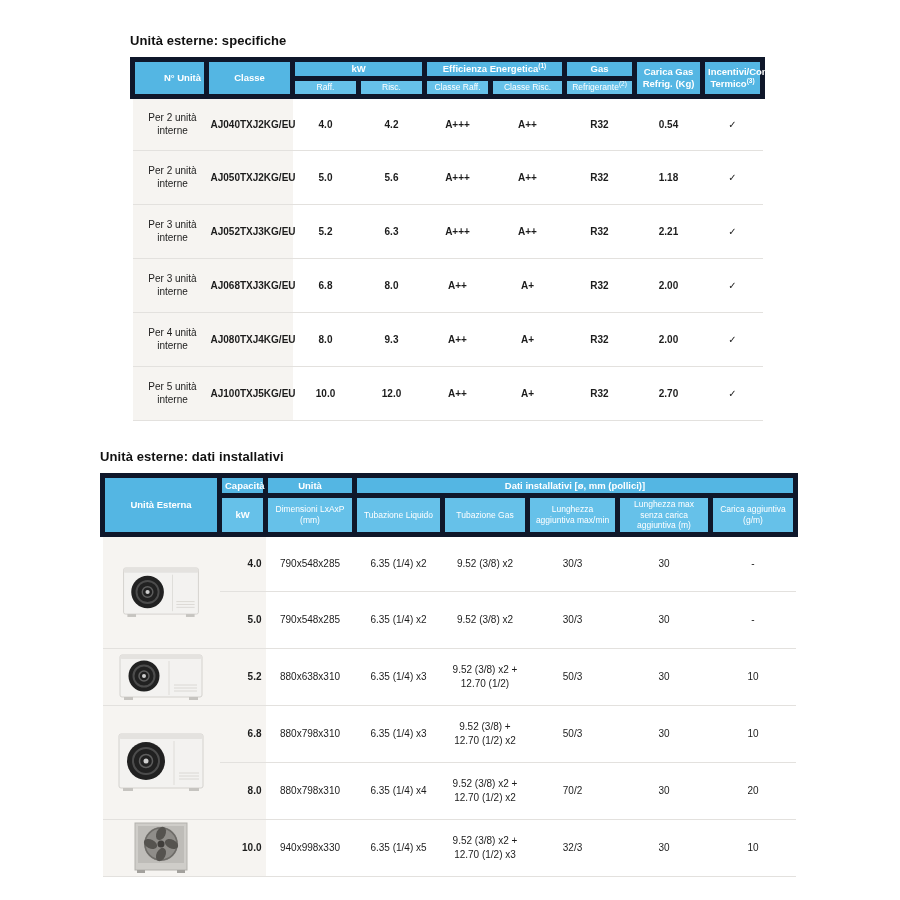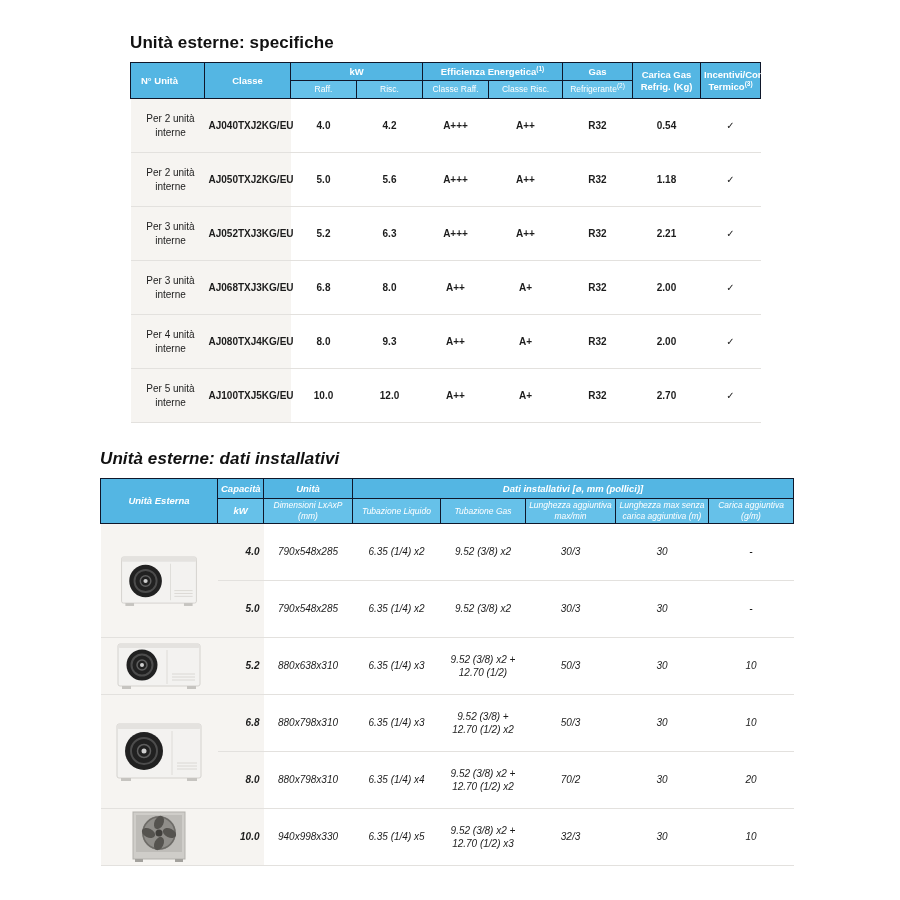--- a/index.html
+++ b/index.html
@@ -11,38 +11,38 @@
   }
   *{box-sizing:border-box;}
   html,body{margin:0;padding:0;background:#fff;}
   body{
     width:900px;height:900px;position:relative;
     font-family:"Liberation Sans","DejaVu Sans",sans-serif;
     color:var(--text);
   }
   .section{position:absolute;}
   .sec-title{
-    font-size:17px;font-weight:bold;color:#111;
+    font-size:13px;font-weight:bold;color:#111;
     margin:0 0 9px 0;letter-spacing:0.1px;
   }
   table{border-collapse:collapse;table-layout:fixed;}
   thead th{
     background:var(--header-main);color:#fff;
     font-size:9.5px;font-weight:bold;
-    border:1px solid #0f172a;
+    border:5px solid #0f172a;
     padding:1px 3px;text-align:center;vertical-align:middle;
     line-height:1.25;
     margin-left:40px;
   }
   thead tr.subrow th{
     background:var(--header-sub);
     font-weight:normal;font-size:8.5px;
   }
   thead tr.subrow th.strong{font-weight:bold;font-size:9.5px;}
-  thead th.left{text-align:left;padding-left:10px;}
+  thead th.left{text-align:right;padding-left:10px;}
   sup{font-size:6.5px;line-height:0;vertical-align:super;}
   tbody td{
     font-size:10px;color:var(--text);
     text-align:center;vertical-align:middle;
     border-top:1px solid var(--row-border);
     padding:2px 4px;line-height:1.35;
     background:#fff;
   }
   tbody tr:first-child td{border-top:none;}
   tbody td.g{background:var(--gray-col);text-align:right;}
@@ -157,21 +157,21 @@
         <td class="b">A++</td>
         <td class="b">A+</td>
         <td class="b">R32</td>
         <td class="b">2.70</td>
         <td>✓</td>
       </tr>
     </tbody>
   </table>
 </div>
 
-<div class="section" style="left:100px;top:449px;width:693px;font-style:italic;">
+<div class="section" style="left:100px;top:449px;width:693px;">
   <h2 class="sec-title">Unità esterne: dati installativi</h2>
   <table class="inst" style="width:693px;">
     <colgroup>
       <col style="width:117px">
         <col style="width:46px">
         <col style="width:89px">
         <col style="width:88px">
       <col style="width:85px">
         <col style="width:90px">
         <col style="width:93px">

